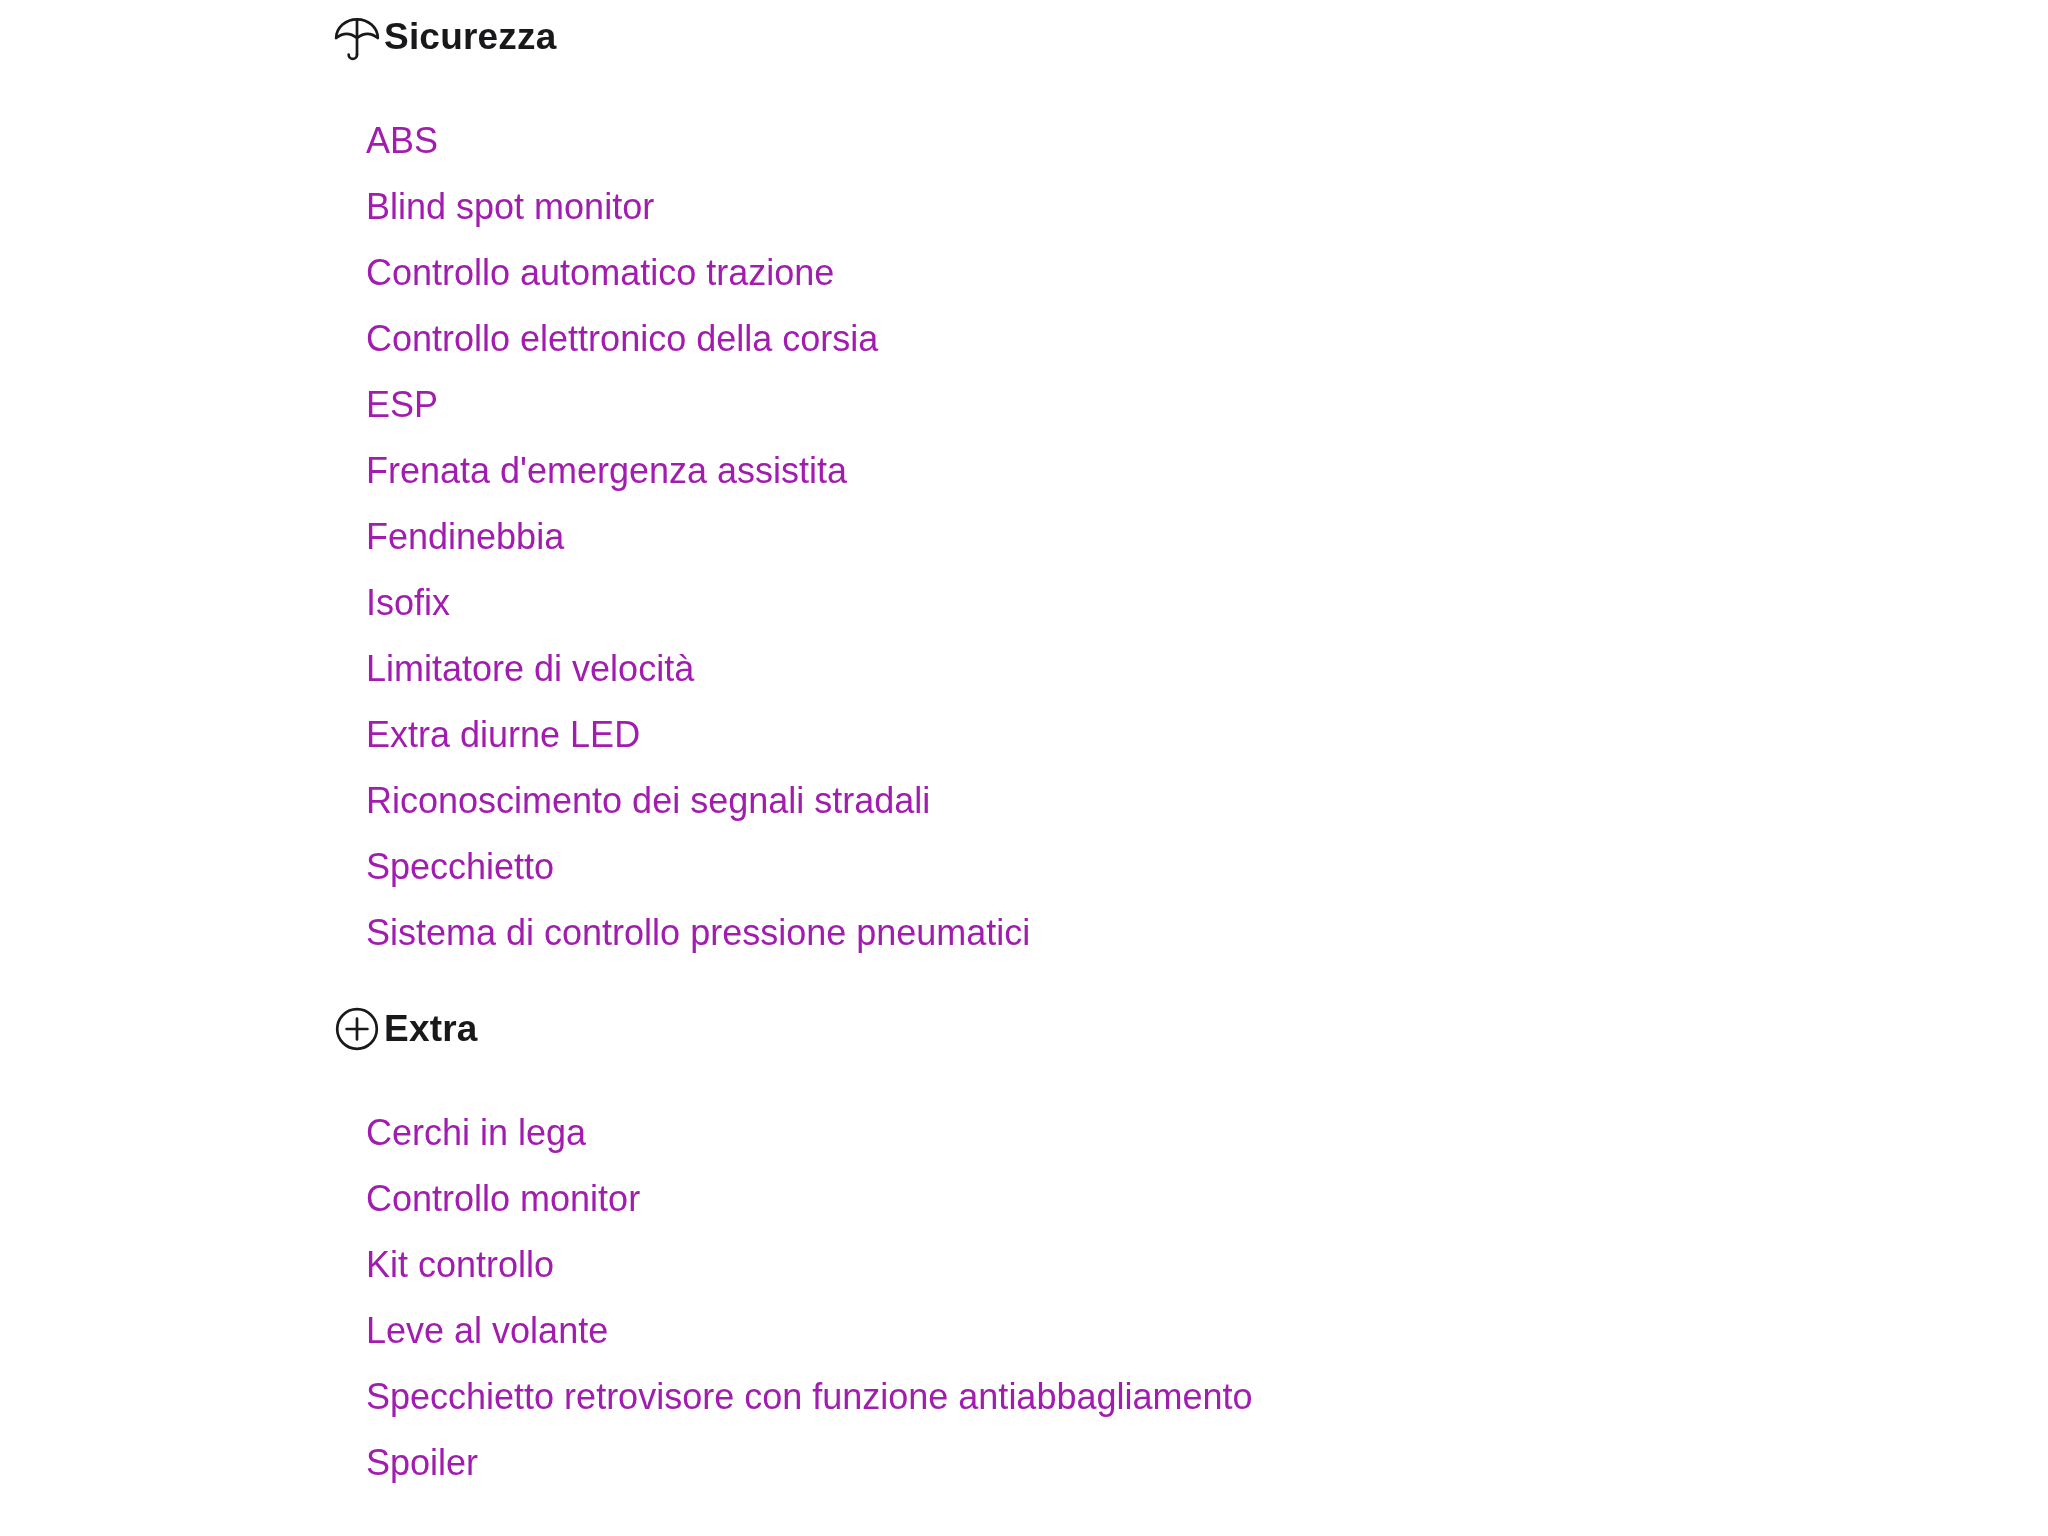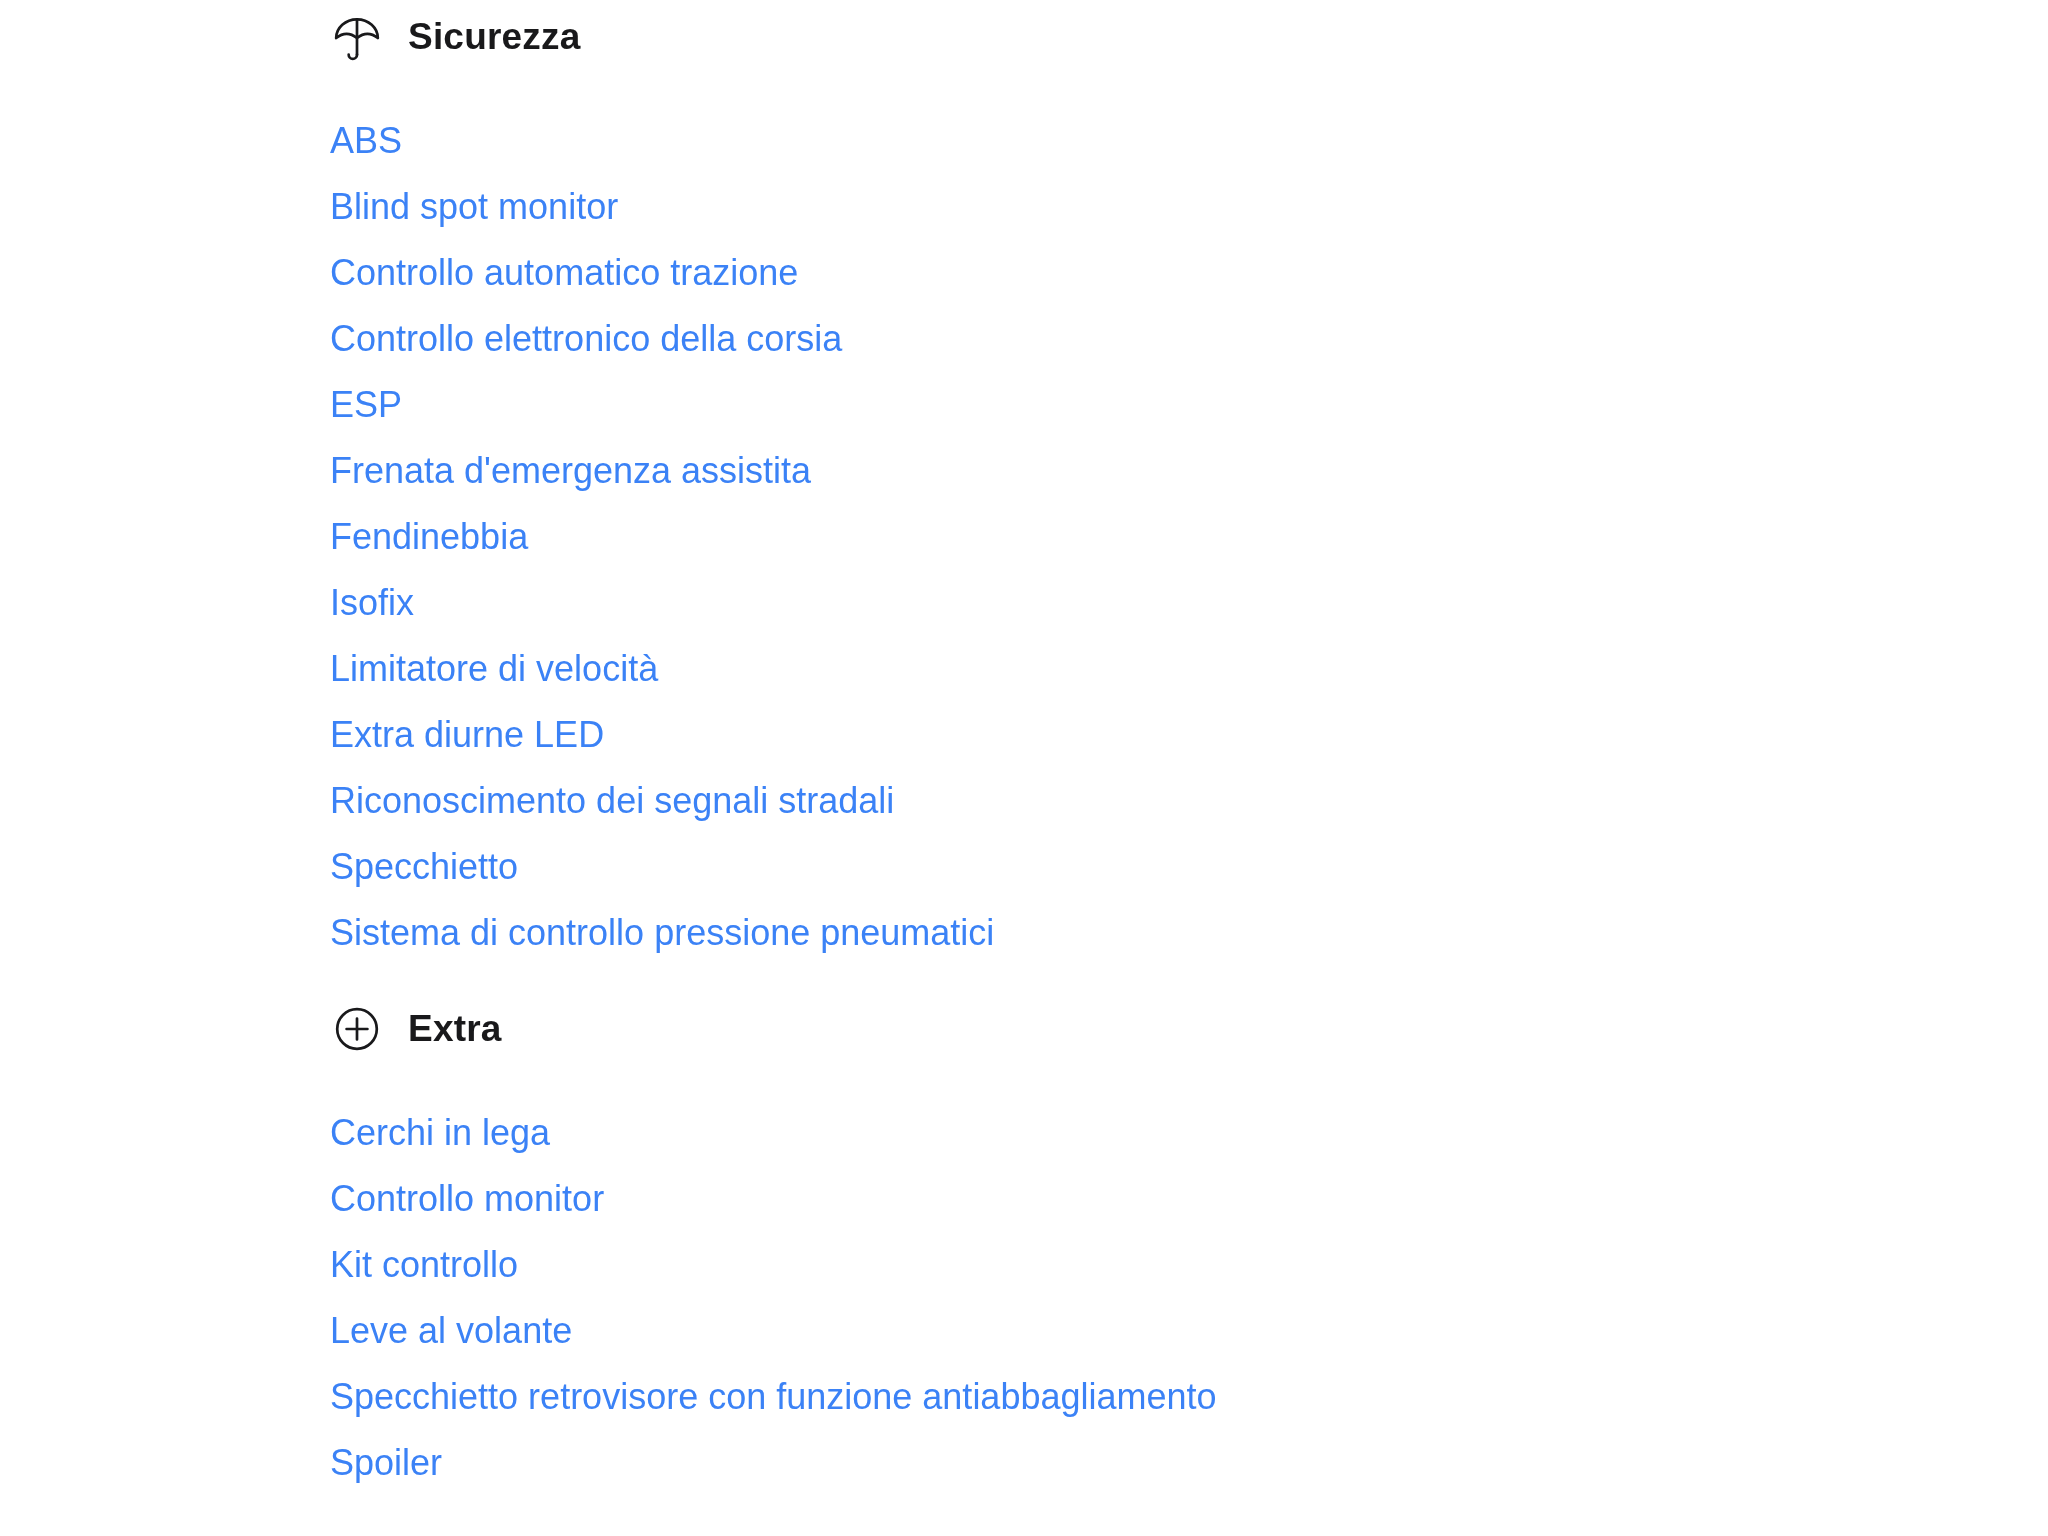--- a/index.html
+++ b/index.html
@@ -22,21 +22,20 @@
     box-sizing: border-box;
     padding-left: 330px;
     padding-top: 10px;
   }
   .section {
     margin-bottom: 0;
   }
   .section-header {
     display: flex;
     align-items: center;
-    gap: 24px;
     margin-bottom: 44px;
   }
   .section-header .icon {
     width: 54px;
     height: 54px;
     display: flex;
     align-items: center;
     justify-content: center;
     flex: none;
     color: #1a1a1a;
@@ -52,23 +51,24 @@
     line-height: 1.1;
   }
   .feature-list {
     list-style: none;
     margin: 0;
     padding: 0;
   }
   .feature-list li {
     font-size: 36px;
     line-height: 66px;
-    color: #3b82f6;
+    color: #a21caf;
     font-weight: 400;
     white-space: nowrap;
+    margin-left: 36px;
   }
   .spacer-between {
     height: 36px;
   }
   .section-extra .section-header {
   }
 </style>
 </head>
 <body>
 

